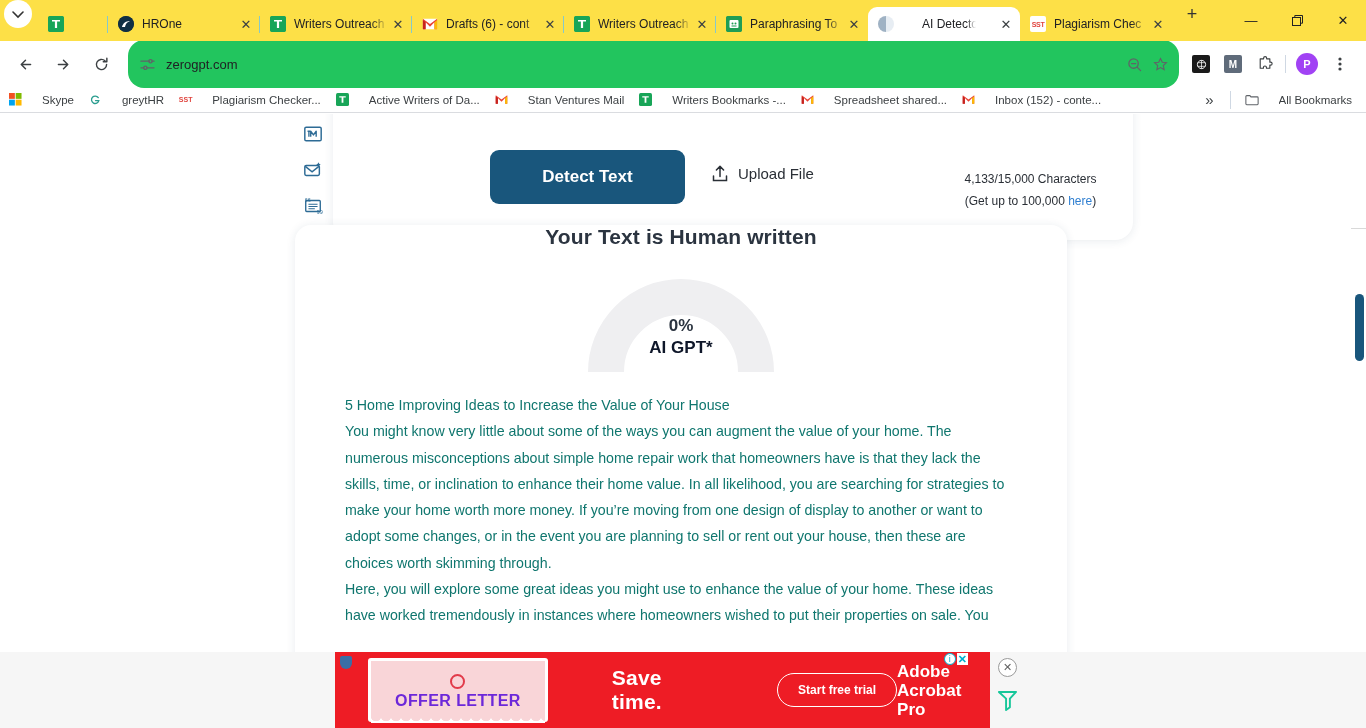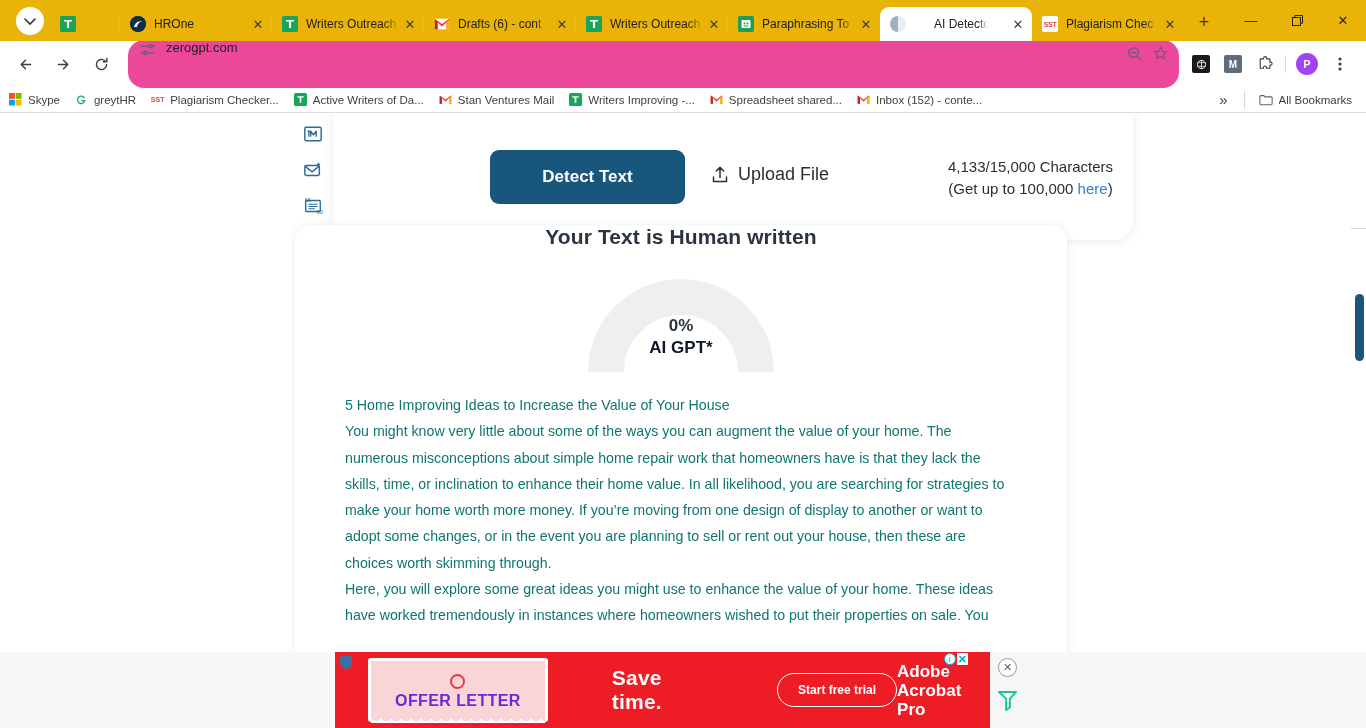--- a/index.html
+++ b/index.html
@@ -8,24 +8,24 @@
     overflow: hidden;
     font-family: "Liberation Sans", sans-serif;
     background: #ffffff;
   }
 
   
   .browser { width: 1366px; height: 728px; position: relative; }
 
   .tabstrip {
     height: 41px;
-    background: #eab308;
+    background: #fde047;
     display: flex;
-    align-items: flex-end;
-    padding-left: 16px;
+    align-items: flex-start;
+    padding-left: 4px;
     position: relative;
   }
   .tab-search {
     width: 28px; height: 28px;
     border-radius: 50%;
     background: #ffffff;
     display: flex; align-items: center; justify-content: center;
     margin-bottom: 6px; margin-right: 6px;
     flex: 0 0 auto;
     cursor: pointer;
@@ -107,23 +107,23 @@
   }
   .nav-btn {
     width: 30px; height: 30px; margin-right: 8px;
     display: flex; align-items: center; justify-content: center;
     color: #3c4043; cursor: pointer; border-radius: 50%;
   }
   .nav-btn svg { width: 17px; height: 17px; }
   .omnibox {
     flex: 1 1 auto;
     height: 48px;
-    background: #ec4899;
+    background: #22c55e;
     border-radius: 16px;
-    display: flex; 
+    display: flex; align-items: center;
     padding: 0 6px 0 10px;
     margin-left: 4px;
     cursor: text;
   }
   .omni-icon { width: 18px; height: 18px; margin-right: 10px; display:flex; align-items:center; justify-content:center;}
   .omni-url { flex: 1 1 auto; font-size: 13px; color: #202124; }
   .omni-act { width: 26px; height: 26px; display: flex; align-items: center; justify-content: center; cursor: pointer; }
   .ext-icons { display: flex; align-items: center; margin-left: 6px; }
   .ext {
     width: 26px; height: 26px; margin: 0 3px;
@@ -142,21 +142,21 @@
   .bookmarks {
     height: 26px;
     background: #ffffff;
     display: flex; align-items: center;
     padding: 0 8px;
     border-bottom: 1px solid #dadce0;
     font-size: 11.5px; color: #3c4043;
   }
   .bm { display: flex; align-items: center; margin-right: 14px; cursor: pointer; white-space: nowrap; }
   .bm-ico { width: 15px; height: 15px; margin-right: 5px; flex: 0 0 15px; display:flex;align-items:center;justify-content:center;font-size:7px;font-weight:bold; }
-  .bm-label { max-width: 115px; overflow: hidden; text-overflow: ellipsis; white-space: nowrap; }
+  .bm-label { max-width: 115px; overflow: hidden; text-overflow: ellipsis; white-space: nowrap; margin-left: 14px; }
   .bm-right { margin-left: auto; display: flex; align-items: center; }
 
   
   .viewport {
     position: absolute;
     top: 114px; left: 0;
     width: 1366px; height: 614px;
     background: #ffffff;
     overflow: hidden;
   }
@@ -188,28 +188,28 @@
     border: none; border-radius: 9px;
     font-family: "Liberation Sans", sans-serif;
     font-size: 17px; font-weight: bold;
     cursor: pointer;
     display: flex; align-items: center; justify-content: center;
   }
   .upload-btn {
     position: absolute; left: 378px; top: 14px;
     display: flex; align-items: center;
     cursor: pointer;
-    font-size: 18px; color: #2a2f36; justify-content: space-between;
+    font-size: 15px; color: #2a2f36; justify-content: space-between;
   }
   .upload-btn .up-ico { margin-right: 9px; display: flex; }
   .char-info {
-    position: absolute; left: 600px; top: 6px;
+    position: absolute; left: 600px; top: 18px;
     width: 195px;
     text-align: center;
-    font-size: 15px; color: #2a2f36; line-height: 22px;
+    font-size: 12px; color: #2a2f36; line-height: 22px;
   }
   .char-link { color: #2f7fd1; cursor: pointer; }
 
   .side-tools {
     position: absolute; left: 300px; top: 8px;
     width: 26px;
     display: flex; flex-direction: column; align-items: center;
   }
   .side-tools .st { width: 24px; height: 24px; margin-bottom: 12px; cursor: pointer; display:flex;align-items:center;justify-content:center;}
 
@@ -600,21 +600,21 @@
       <span class="bm-label">Stan Ventures Mail</span>
     </div>
 
     <div class="bm">
       <span class="bm-ico">
         <svg width="13" height="13" viewBox="0 0 16 16">
             <rect width="16" height="16" rx="2" fill="#18a558"></rect>
             <path d="M4 4h8v1.6H9.1V12H6.9V5.6H4z" fill="#fff"></path>
           </svg>
       </span>
-      <span class="bm-label">Writers Improving -...</span>
+      <span class="bm-label">Writers Bookmarks -...</span>
     </div>
 
     <div class="bm">
       <span class="bm-ico">
         <svg width="13" height="11" viewBox="0 0 18 14">
             <path d="M1 1h16v12H1z" fill="#fff"></path>
             <path d="M1 1l8 6 8-6v12h-3V5L9 10 4 5v8H1z" fill="#ea4335"></path>
             <path d="M1 13h3V5L1 2.5z" fill="#c5221f"></path>
             <path d="M14 13h3V2.5L14 5z" fill="#fbbc04"></path>
           </svg>

